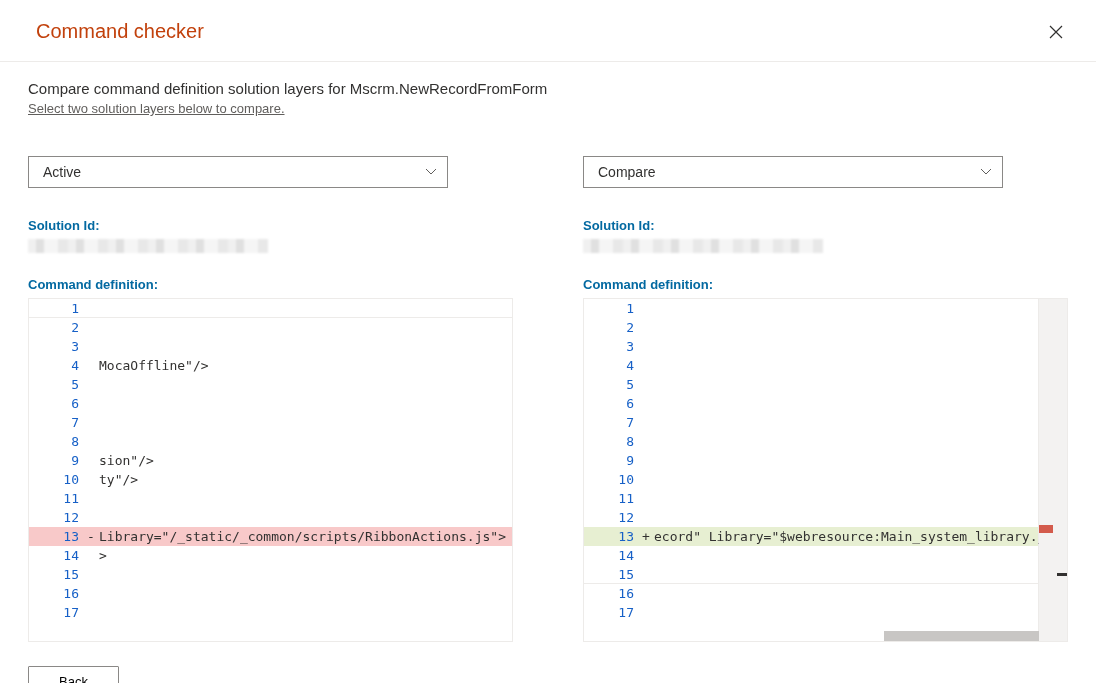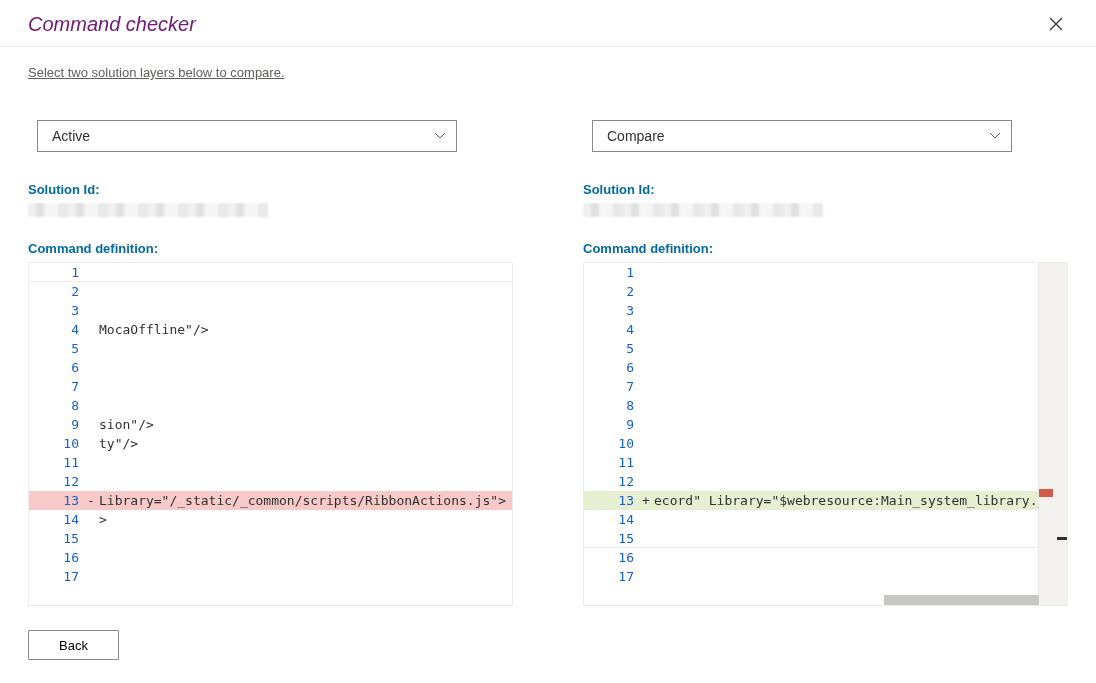--- a/index.html
+++ b/index.html
@@ -16,23 +16,22 @@
   .header {
     display: flex;
     align-items: center;
     justify-content: space-between;
     padding: 12px 28px 10px 28px;
     border-bottom: 1px solid #edebe9;
   }
   .header h1 {
     font-size: 20px;
     font-weight: 400;
-    margin: 0;
-    color: #701a75;
-    font-style: italic;
+    margin: 8px;
+    color: #c2410c;
   }
   .close-btn {
     cursor: pointer;
     width: 24px; height: 24px;
     display: flex; align-items: center; justify-content: center;
   }
   .close-btn svg { width: 14px; height: 14px; }
   .content {
     padding: 18px 28px 0 28px;
   }
@@ -60,21 +59,20 @@
     height: 32px;
     border: 1px solid #8a8886;
     display: flex;
     align-items: center;
     justify-content: space-between;
     padding: 0 10px 0 14px;
     font-size: 14px;
     cursor: pointer;
     background: #fff;
     margin-bottom: 30px;
-    margin-left: 9px;
   }
   .select .chev { width: 12px; height: 12px; }
   .field-label {
     font-size: 13px;
     font-weight: 600;
     color: #0369a1;
     margin: 0 0 6px 0;
   }
   .blur {
     height: 14px;
@@ -179,20 +177,21 @@
 <div class="header">
   <h1>Command checker</h1>
   <div class="close-btn">
     <svg viewBox="0 0 14 14">
         <path d="M1 1 L13 13 M13 1 L1 13" stroke="#323130" stroke-width="1.2" fill="none"></path>
       </svg>
   </div>
 </div>
 
 <div class="content">
+  <p class="subtitle">Compare command definition solution layers for Mscrm.NewRecordFromForm</p>
   <p class="helper">Select two solution layers below to compare.</p>
 
   <div class="columns">
 
     <div class="col">
       <div class="select">
         <span>Active</span>
         <svg class="chev" viewBox="0 0 12 12">
             <path d="M1 3 L6 8 L11 3" stroke="#605e5c" stroke-width="1" fill="none"></path>
           </svg>

